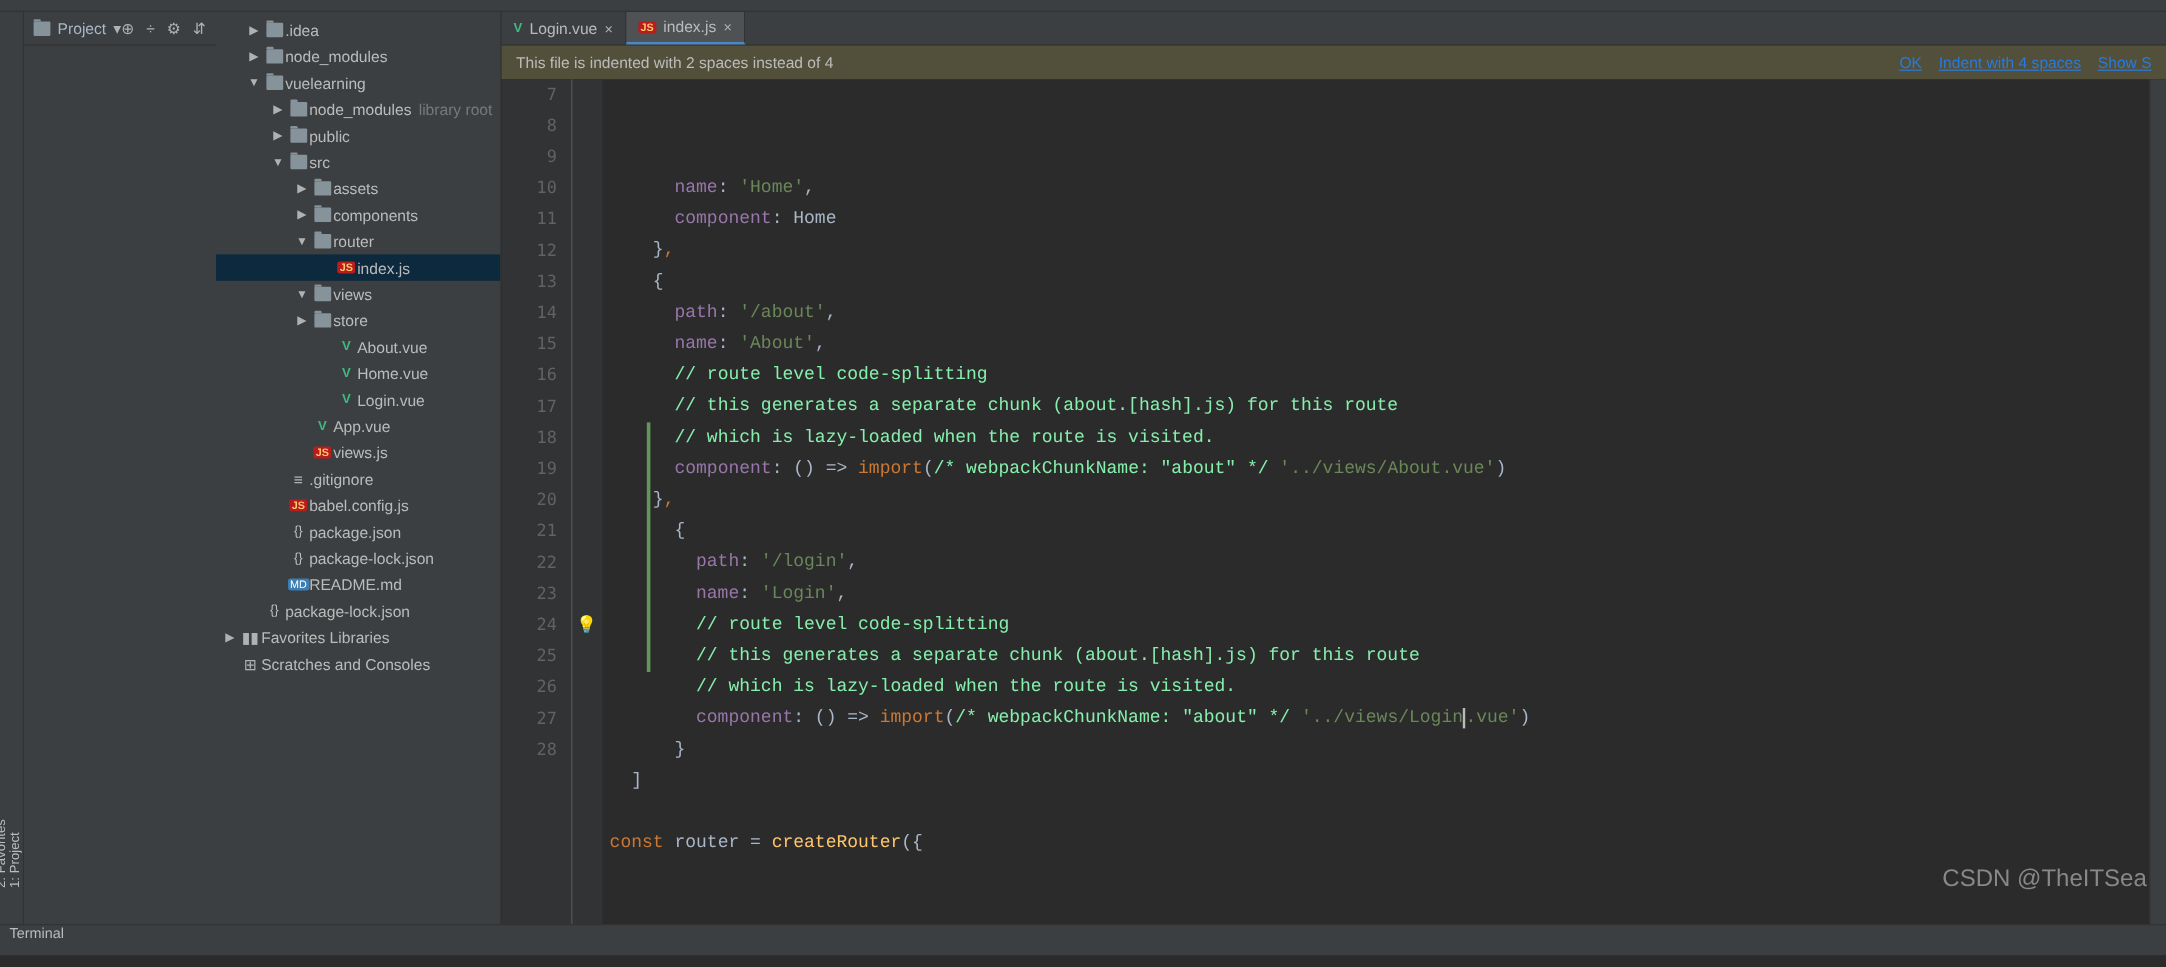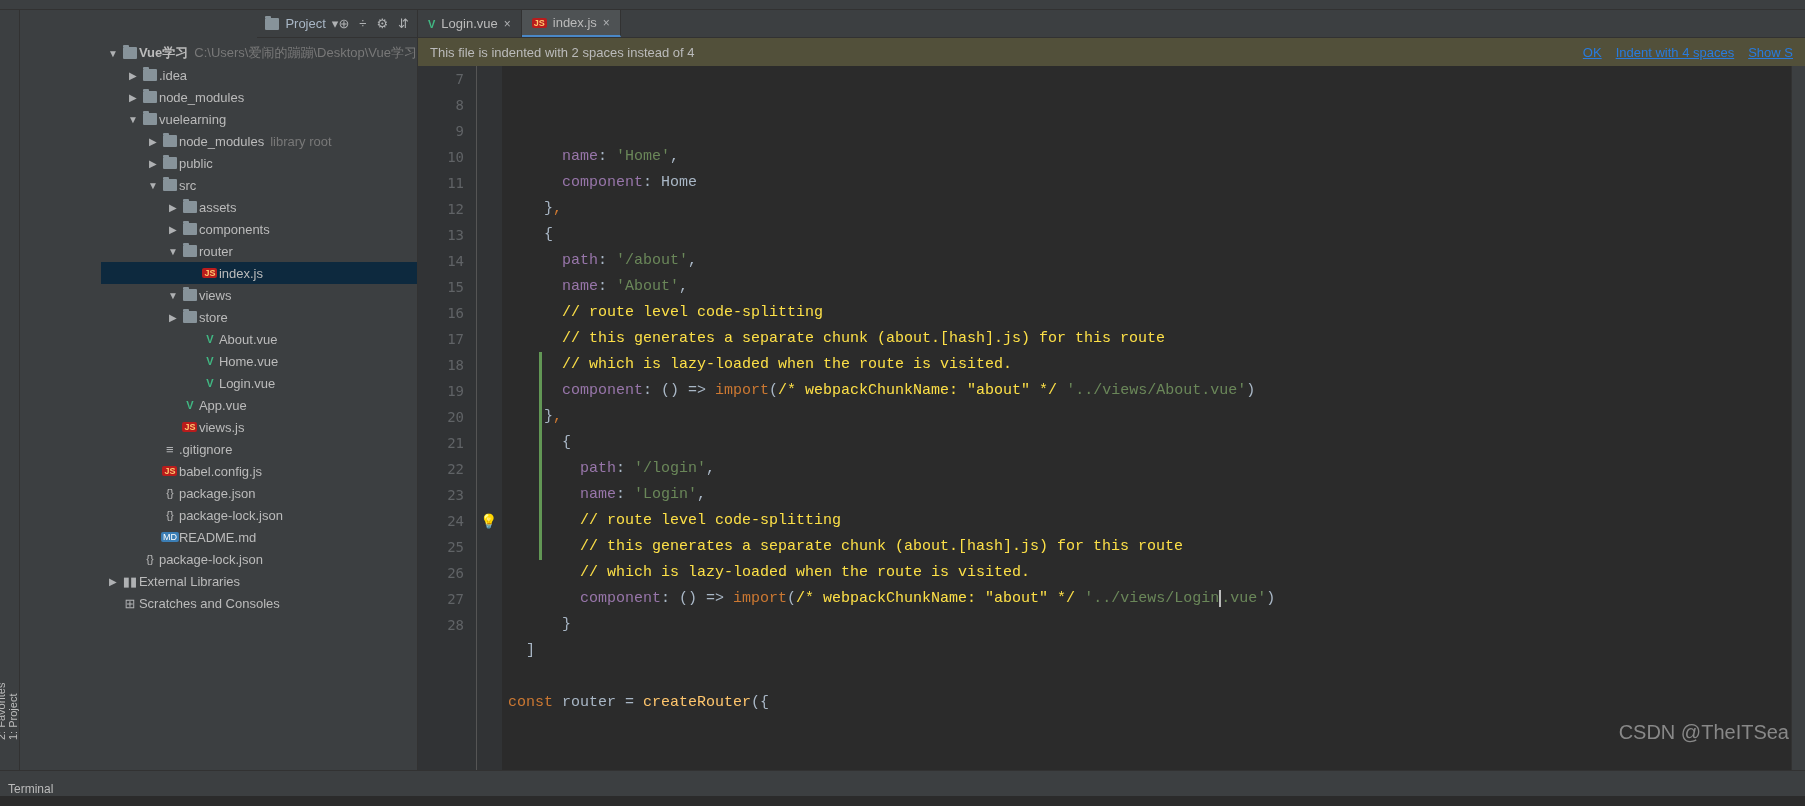--- a/index.html
+++ b/index.html
@@ -32,22 +32,21 @@
       padding-top: 10px;
       color: #bbbbbb;
       font-size: 11px;
     }
     .left-rail span { transform: rotate(180deg); margin-bottom: 30px; cursor: pointer; }
     .project-panel {
       width: 398px;
       background: #3c3f41;
       border-right: 1px solid #323232;
       display: flex;
-      flex-direction: column;
-      align-items: flex-end;
+      flex-direction: row;
     }
     .project-header {
       height: 28px;
       display: flex;
       align-items: center;
       padding: 0 8px;
       border-bottom: 1px solid #323232;
       justify-content: space-between;
     }
     .project-header-left { display: flex; align-items: center; gap: 6px; }
@@ -134,21 +133,21 @@
     .code {
       flex: 1;
       font-family: Consolas, "Courier New", monospace;
       font-size: 15px;
       line-height: 26px;
       padding-left: 6px;
       white-space: pre;
       position: relative;
     }
     .bulb { position: absolute; left: -22px; top: 443px; color: #f0a732; font-size: 14px; z-index: 2; }
-    .k-comment { color: #fde047; }
+    .k-comment { color: #86efac; }
     .k-string { color: #6a8759; }
     .k-keyword { color: #cc7832; }
     .k-prop { color: #9876aa; }
     .k-func { color: #ffc66d; }
     .k-default { color: #a9b7c6; }
     .k-caret { border-left: 2px solid #bbbbbb; animation: blink 1s step-end infinite; }
     .breadcrumb {
       height: 24px;
       background: #2b2b2b;
       border-top: 1px solid #323232;
@@ -158,21 +157,21 @@
       gap: 12px;
       color: #787878;
       font-size: 12px;
     }
     .breadcrumb span.sep { color: #555; }
     .bottom-bar {
       height: 26px;
       background: #3c3f41;
       border-top: 1px solid #323232;
       display: flex;
-      align-items: flex-end;
+      align-items: flex-start;
       padding: 0 8px;
       color: #bbbbbb;
       font-size: 12px;
       position: relative;
     }
     .watermark {
       position: absolute;
       right: 16px;
       bottom: 26px;
       color: #888;
@@ -201,29 +200,20 @@
         <span class="small-btn">▾</span>
       </div>
       <div class="project-header-right">
         <span class="small-btn">⊕</span>
         <span class="small-btn">÷</span>
         <span class="small-btn">⚙</span>
         <span class="small-btn">⇵</span>
       </div>
     </div>
     <div class="tree">
-      <div class="tree-item">
-        <span class="tree-indent" style="width:4px"></span>
-        <span class="tree-arrow expanded"></span>
-        <span class="tree-icon">
-            <span class="folder-icon"></span>
-          </span>
-        <span class="tree-label" style="font-weight:bold">Vue学习</span>
-        <span class="tree-hint">C:\Users\爱闹的蹦蹦\Desktop\Vue学习</span>
-      </div>
       <div id="tree-dyn">
           <div class="tree-item">
             <span class="tree-indent" style="width:24px"></span>
     <span class="tree-arrow collapsed"></span>
     <span class="tree-icon">
               <span class="folder-icon"></span>
             </span>
     <span class="tree-label">.idea</span>
     </div>
           <div class="tree-item">
@@ -401,21 +391,21 @@
     <span class="tree-icon">
               <span class="json-icon">{}</span>
             </span>
     <span class="tree-label">package-lock.json</span>
     </div>
         </div>
       <div class="tree-item">
         <span class="tree-indent" style="width:4px"></span>
         <span class="tree-arrow collapsed"></span>
         <span class="tree-icon" style="color:#afb1b3">▮▮</span>
-        <span class="tree-label">External Libraries</span>
+        <span class="tree-label">Favorites Libraries</span>
       </div>
       <div class="tree-item">
         <span class="tree-indent" style="width:4px"></span>
         <span class="tree-arrow"></span>
         <span class="tree-icon" style="color:#afb1b3">⊞</span>
         <span class="tree-label">Scratches and Consoles</span>
       </div>
     </div>
   </div>
 

